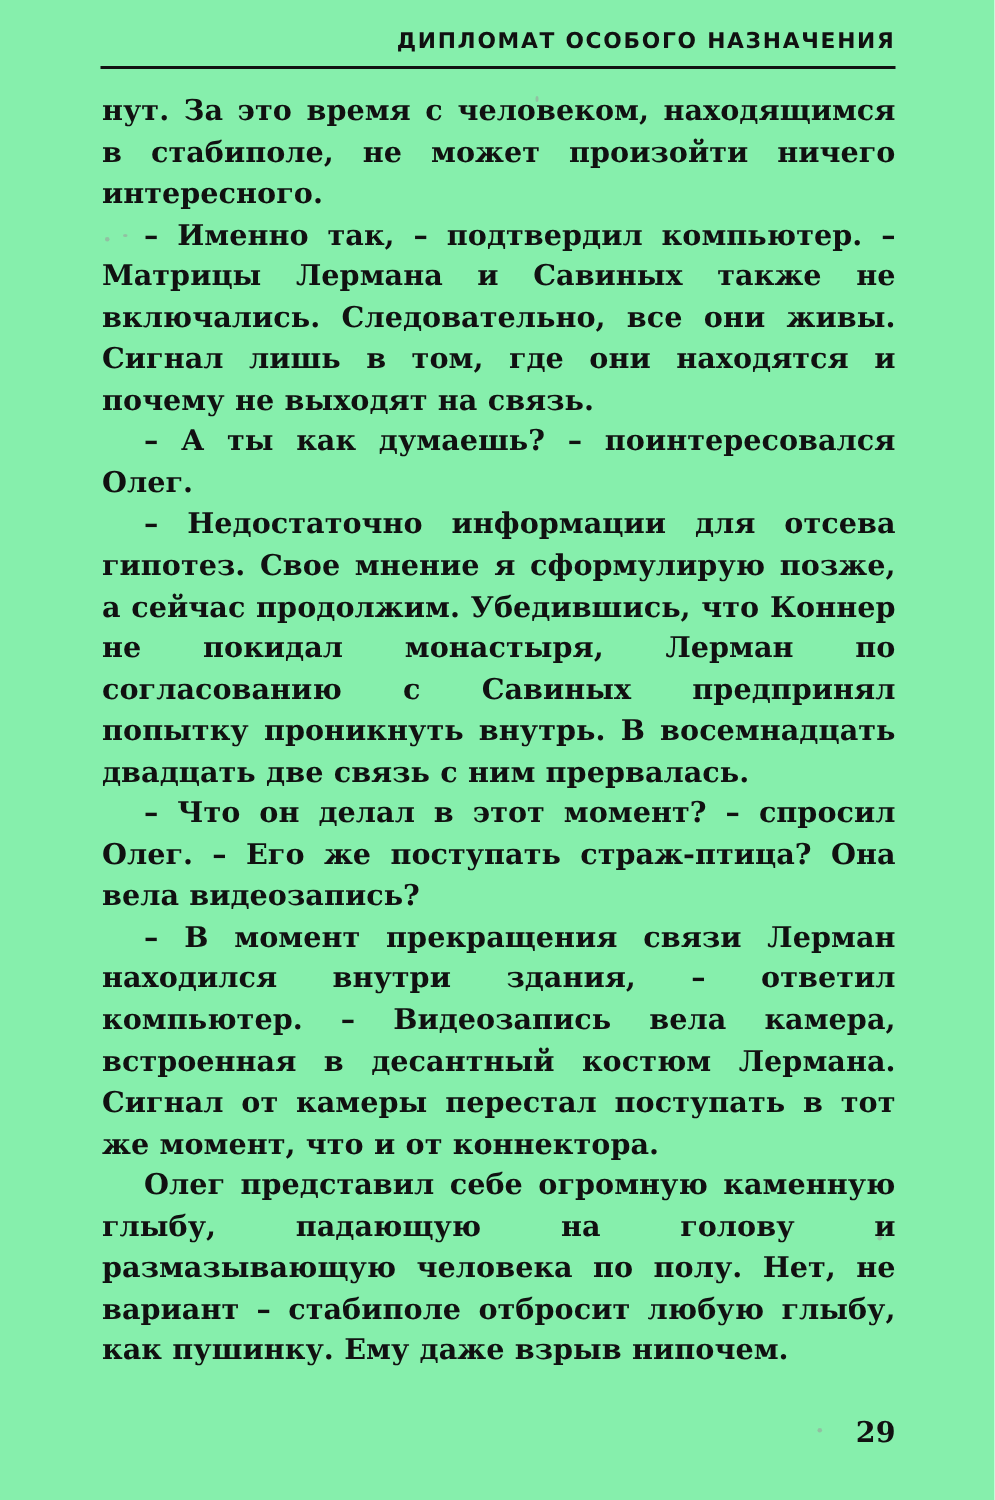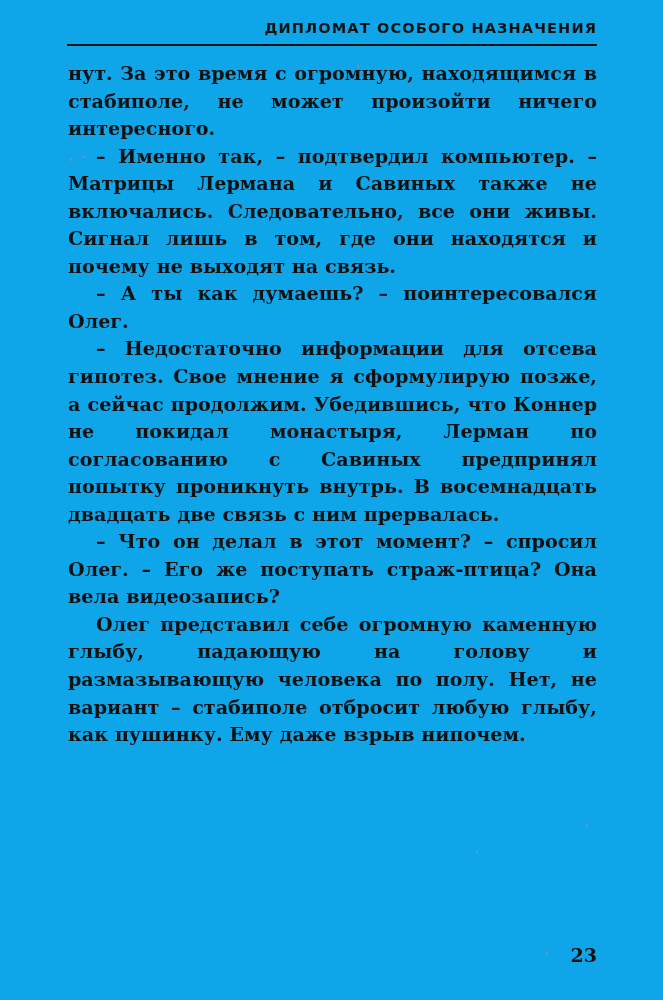--- a/index.html
+++ b/index.html
@@ -97,36 +97,37 @@
   .speck {
     position: absolute;
     background: #9a9a9a;
     border-radius: 50%;
     opacity: .55;
   }
 </style>
 </head>
 <body style="background: rgb(255, 255, 255);">
 
-<div class="page" style="width: 663px; height: 1000px; background: #0ea5e9; color: rgb(17, 17, 17);">
+<div class="page" style="width: 663px; height: 1000px; background: #86efac; color: rgb(17, 17, 17);">
 
   <div class="running-head" style="text-align: right;">ДИПЛОМАТ ОСОБОГО НАЗНАЧЕНИЯ</div>
 
   <div class="head-rule" style="background: rgb(18, 18, 18);"></div>
 
   <div class="body-text">
-      <p class="cont">нут. За это время с огромную, находящимся в стабиполе, не может произойти ничего интересного.</p>
+      <p class="cont">нут. За это время с человеком, находящимся в стабиполе, не может произойти ничего интересного.</p>
       <p>– Именно так, – подтвердил компьютер. – Матрицы Лермана и Савиных также не включались. Следовательно, все они живы. Сигнал лишь в том, где они находятся и почему не выходят на связь.</p>
       <p>– А ты как думаешь? – поинтересовался Олег.</p>
       <p>– Недостаточно информации для отсева гипотез. Свое мнение я сформулирую позже, а сейчас продолжим. Убедившись, что Коннер не покидал монастыря, Лерман по согласованию с Савиных предпринял попытку проникнуть внутрь. В восемнадцать двадцать две связь с ним прервалась.</p>
       <p>– Что он делал в этот момент? – спросил Олег. – Его же поступать страж-птица? Она вела видеозапись?</p>
+      <p>– В момент прекращения связи Лерман находился внутри здания, – ответил компьютер. – Видеозапись вела камера, встроенная в десантный костюм Лермана. Сигнал от камеры перестал поступать в тот же момент, что и от коннектора.</p>
       <p>Олег представил себе огромную каменную глыбу, падающую на голову и размазывающую человека по полу. Нет, не вариант – стабиполе отбросит любую глыбу, как пушинку. Ему даже взрыв нипочем.</p>
     </div>
 
-  <div class="folio">23</div>
+  <div class="folio">29</div>
 
   <span class="speck" style="left:70px;  top:158px; width:3px; height:3px;"></span>
   <span class="speck" style="left:82px;  top:156px; width:3px; height:2px;"></span>
   <span class="speck" style="left:357px; top:64px;  width:2px; height:4px;"></span>
   <span class="speck" style="left:585px; top:824px; width:3px; height:3px;"></span>
   <span class="speck" style="left:545px; top:952px; width:3px; height:3px;"></span>
   <span class="speck" style="left:476px; top:851px; width:2px; height:3px;"></span>
 </div>
 
 </body></html>

